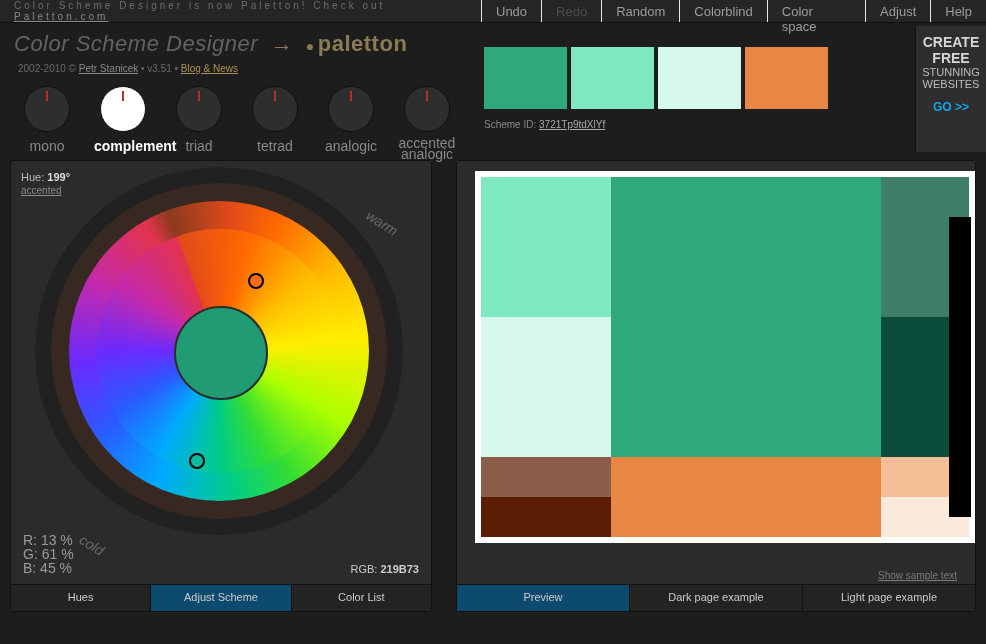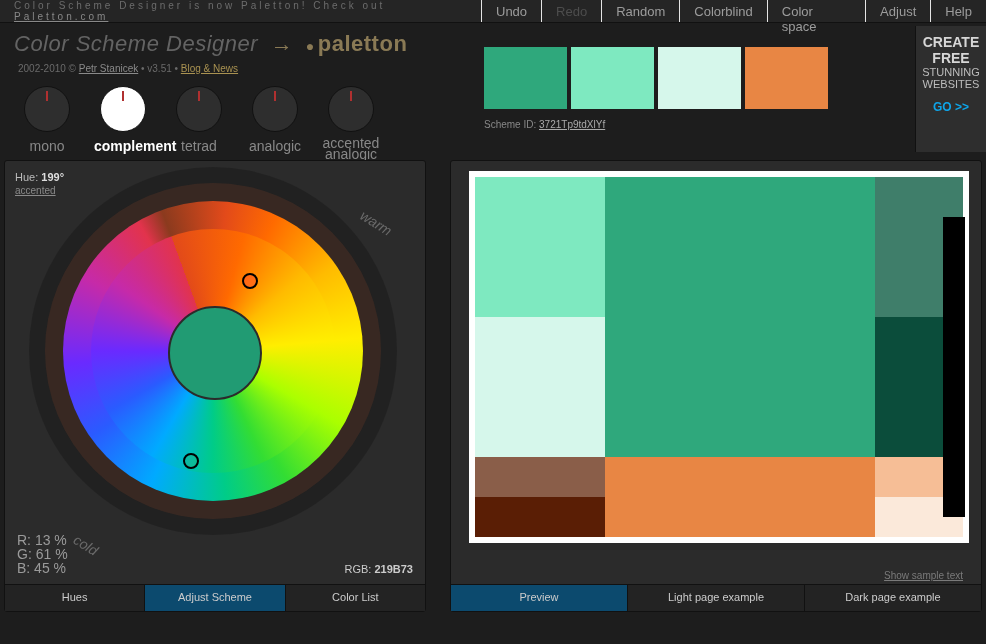--- a/index.html
+++ b/index.html
@@ -32,21 +32,21 @@
   
   .swatchbar{display:flex;gap:4px;margin-top:16px}
   .swatchbar div{width:83px;height:62px}
   .schid{font-size:10px;margin-top:10px;color:#888}
   .schid a{color:#aaa}
   
   .promo{position:absolute;right:0;top:26px;width:70px;height:118px;background:#2e2e2e;border-left:1px solid #111;color:#bdbdbd;text-align:center;padding-top:8px;font-size:11px}
   .promo b{display:block;font-size:14px;color:#d6d6d6}
   .promo .go{margin-top:10px;font-size:12px;color:#0ea5e9;font-weight:bold}
   
-  .main{display:flex;gap:24px;padding:0 4px}
+  .main{display:flex;gap:24px;padding:0 10px}
   .panel{background:#2b2b2b;border:1px solid #111;border-radius:3px;padding:10px;position:relative}
   .left{width:400px;height:430px}
   .right{flex:1;height:430px}
   .hue{font-size:11px;color:#bbb}
   .hue b{color:#ddd}
   .opp{display:block;font-size:10px;margin-top:2px}
   
   .wheel{position:absolute;left:58px;top:40px;width:300px;height:300px;border-radius:50%;
     background:conic-gradient(from -20deg,
       #8b3a1e 0deg,#e24a1a 25deg,#ff6a00 45deg,#ffbb00 75deg,#ffee00 105deg,
@@ -105,20 +105,21 @@
     </h1>
     <div class="subtitle">
       <span>2002-2010 ©</span>
       <a>Petr Stanicek</a>
       <span>• v3.51 •</span>
       <a class="y">Blog &amp; News</a>
     </div>
     <div class="dials">
       <div class="dial"><div class="disc"></div><span>mono</span></div>
       <div class="dial sel"><div class="disc"></div><span>complement</span></div>
+      <div class="dial"><div class="disc"></div><span>triad</span></div>
       <div class="dial"><div class="disc"></div><span>tetrad</span></div>
       <div class="dial"><div class="disc"></div><span>analogic</span></div>
       <div class="dial twoline">
           <div class="disc"></div>
           <span>accented analogic</span>
         </div>
     </div>
   </div>
 
   <div>
@@ -190,17 +191,17 @@
       <div class="row" style="top:326px;height:40px">
         <div style="width:130px;height:40px;background:#5a1e05"></div>
         <div style="width:270px"></div>
         <div style="width:88px;height:40px;background:#fbe9da"></div>
       </div>
     </div>
     <div class="blackstrip"></div>
     <a class="sample">Show sample text</a>
     <div class="tabs">
       <div class="on">Preview</div>
+      <div>Dark page example</div>
       <div>Light page example</div>
-      <div>Dark page example</div>
     </div>
   </div>
 </div>
 
 </body></html>

